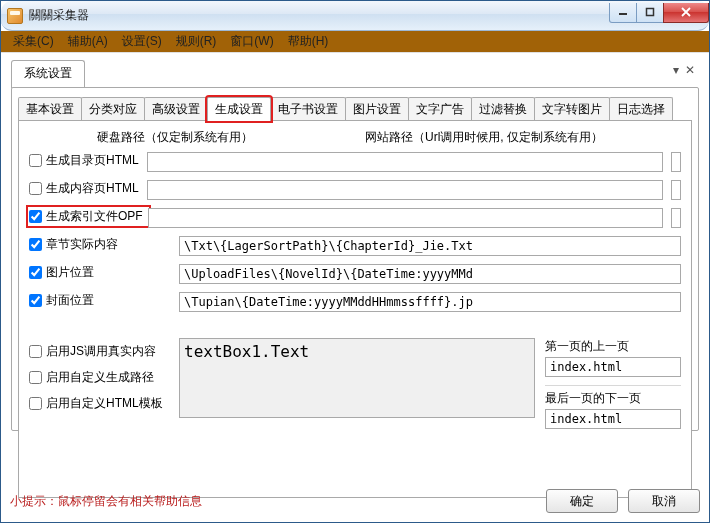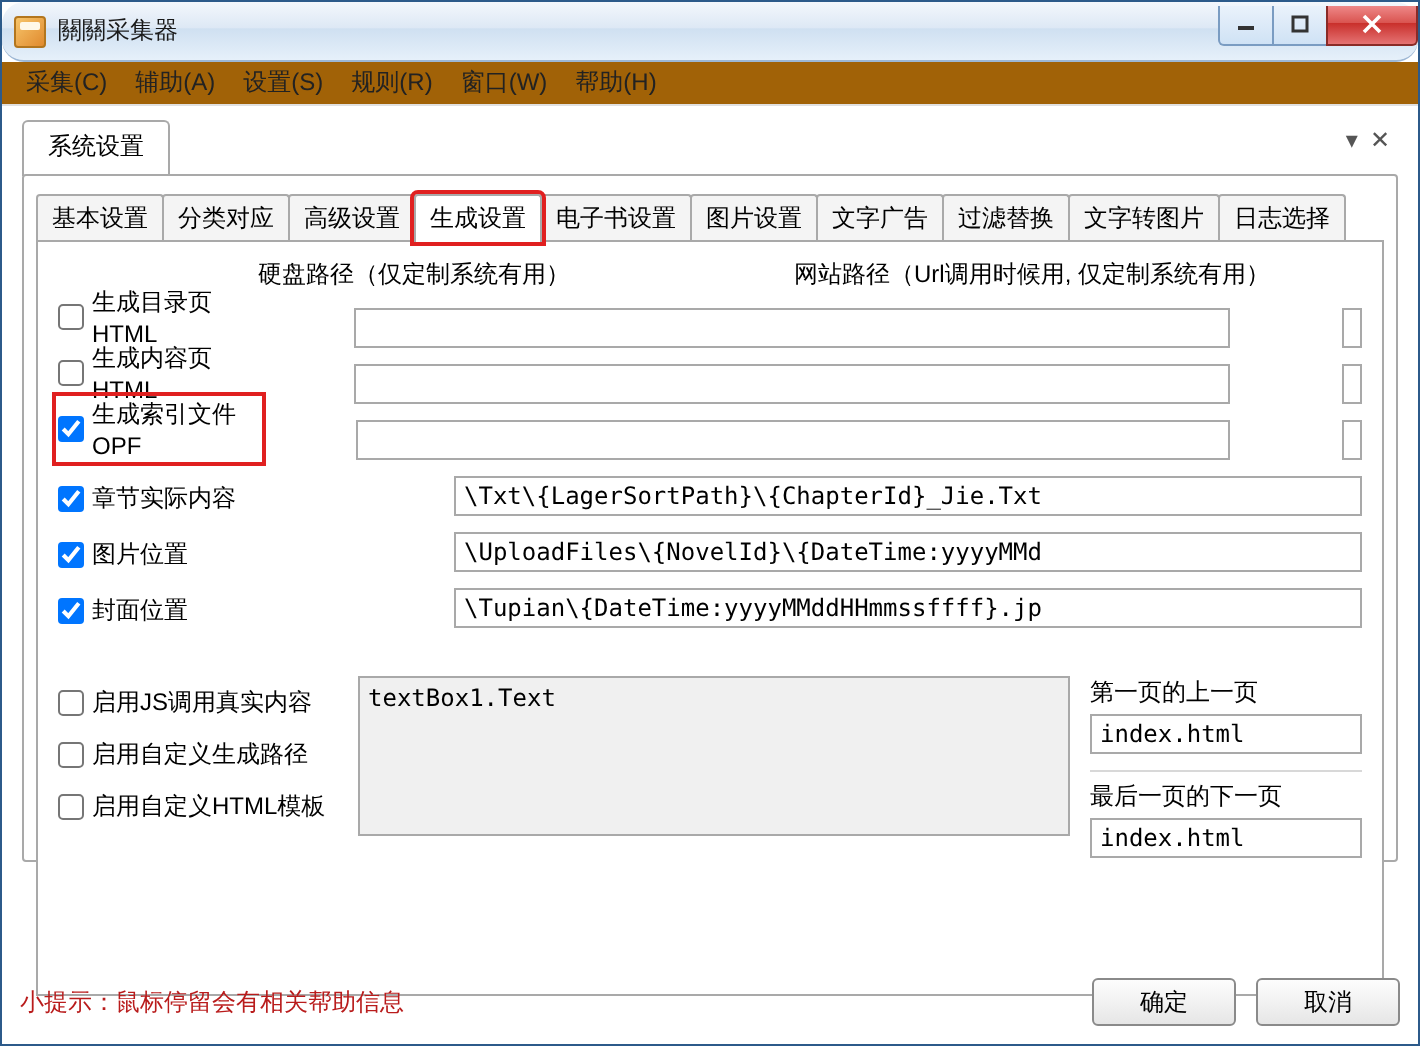--- a/index.html
+++ b/index.html
@@ -24,35 +24,35 @@
   .outer-tab { display:inline-block; padding:4px 12px 6px 12px; border:1px solid #a9a9a9; border-bottom:none; background:#fff; border-top-left-radius:3px; border-top-right-radius:3px; position:relative; top:1px; }
   .outer-panel { border:1px solid #a9a9a9; border-radius:2px; margin:0 10px 8px 10px; height:344px; position:relative; background:#fff; }
   
   .inner-tabs { display:flex; padding:8px 6px 0 6px; }
   .inner-tab { padding:3px 7px; border:1px solid #a9a9a9; border-bottom:none; background:#f4f4f4; margin-right:-1px; border-top-left-radius:2px; border-top-right-radius:2px; position:relative; top:1px; cursor:default; }
   .inner-tab.active { background:#fff; z-index:2; }
   .inner-tab.highlight { outline:2px solid #e02020; outline-offset:0; }
   .inner-panel { border:1px solid #a9a9a9; margin:0 6px 6px 6px; height:378px; padding:8px 10px 10px 10px; position:relative; background:#fff; }
   
   .hdr-row { display:flex; margin-bottom:6px; }
-  .hdr-row .lbl1 { margin-left:100px; width:268px; }
+  .hdr-row .lbl1 { margin-left:68px; width:268px; }
   .hdr-row .lbl2 { flex:1; }
-  .row { display:flex; align-items:flex-end; margin-bottom:6px; height:22px;gap:48px; }
+  .row { display:flex; align-items:flex-start; margin-bottom:6px; height:22px; }
   .row .chkcell { width:150px; display:flex; align-items:center; gap:4px; }
   .row input[type=checkbox]{ width:13px; height:13px; }
   .row .field { flex:1; }
   .row input[type=text] { width:100%; height:20px; border:1px solid #a9a9a9; padding:0 4px; font-family: "SimSun", monospace; font-size:12px; background:#fff; }
   .split .f1 { width:260px; margin-right:8px; }
   .split .f2 { flex:1; }
   .highlight-box { outline:2px solid #e02020; outline-offset:1px; padding-right:4px; }
   .gap { height:18px; }
   .lower { display:flex; }
   .lower .leftcol { width:150px; }
   .lower .leftcol .chkcell{ display:flex; align-items:center; gap:4px; height:26px;}
-  .lower textarea { width:356px; height:80px; border:1px solid #a9a9a9; resize:none; padding:3px 4px; font-family:"SimSun", monospace; font-size:12px; background:#f0f0f0; }
+  .lower textarea { width:356px; height:80px; border:1px solid #a9a9a9; resize:none; padding:3px 4px; font-family:"SimSun", monospace; font-size:16px; background:#f0f0f0; }
   .lower .rightcol { margin-left:10px; flex:1; }
   .lower .rightcol .lbl { margin-bottom:2px; display:block; }
   .lower .rightcol input[type=text]{ width:100%; height:20px; border:1px solid #a9a9a9; padding:0 4px; margin-bottom:6px; font-family:"SimSun",monospace; font-size:12px; }
   .lower .rightcol .group-line { border-top:1px solid #d8d8d8; margin:2px 0 4px 0; }
   
   .footer { position:absolute; left:10px; right:10px; bottom:10px; display:flex; align-items:center; }
   .footer .hint { flex:1; color:#b91c1c; }
   .footer button { width:72px; height:24px; margin-left:10px; border:1px solid #8a8a8a; background:linear-gradient(#fdfdfd,#e6e6e6); border-radius:3px; }
 </style>
 </head>

